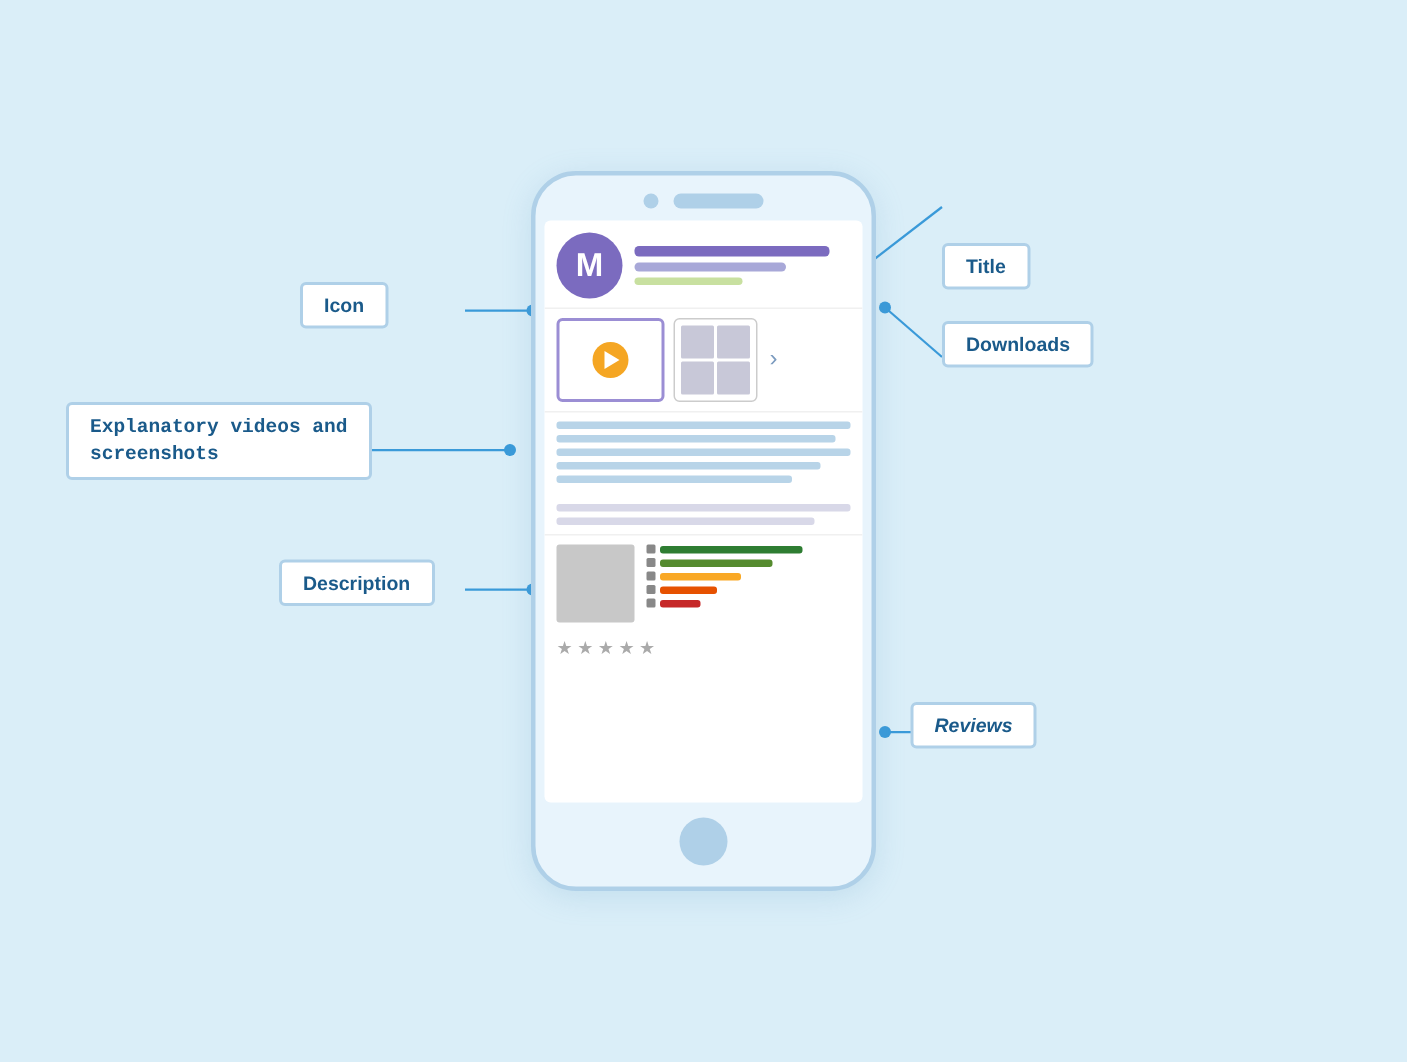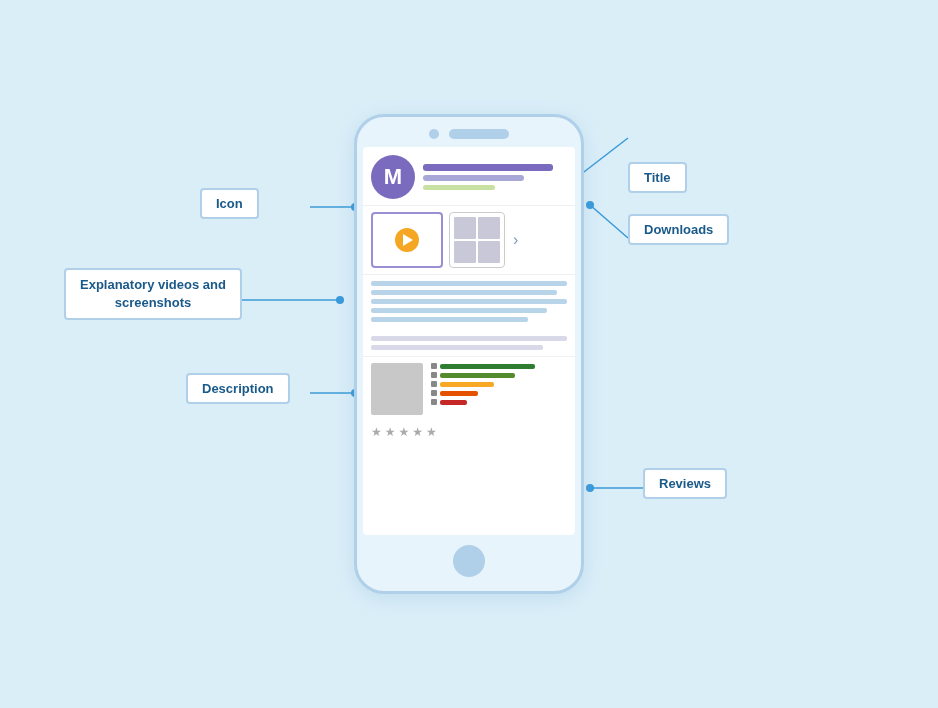--- a/index.html
+++ b/index.html
@@ -309,29 +309,29 @@
 </div>
 
 <div class="label-box" style="top: 214px; left: 628px;">
   <span>Downloads</span>
 </div>
 
 <div class="label-box" style="top: 188px; left: 200px; text-align: center;">
   <span>Icon</span>
 </div>
 
-<div class="label-box" style="top: 268px; left: 64px; text-align: center; line-height: 1.4;">
+<div class="label-box" style="top: 268px; left: 44px; line-height: 1.4; font-family: Liberation Mono, monospace;">
   <span>Explanatory videos and<br>screenshots</span>
 </div>
 
 <div class="label-box" style="top: 373px; left: 186px;">
   <span>Description</span>
 </div>
 
-<div class="label-box" style="top: 468px; left: 643px;">
+<div class="label-box" style="top: 468px; left: 607px; font-style: italic;">
   <span>Reviews</span>
 </div>
 
 <div class="phone" style="left: 469px; top: 354px;">
 
   <div class="phone-top-bar">
     <div class="phone-speaker-dot"></div>
     <div class="phone-speaker-bar"></div>
   </div>
 

